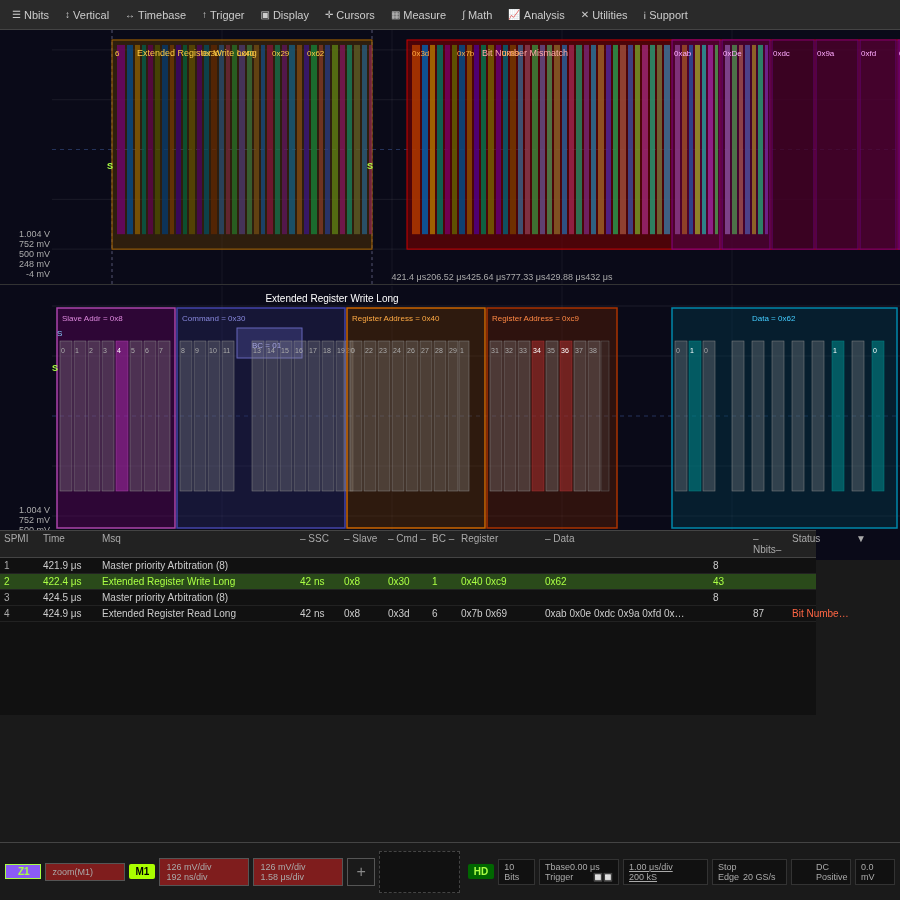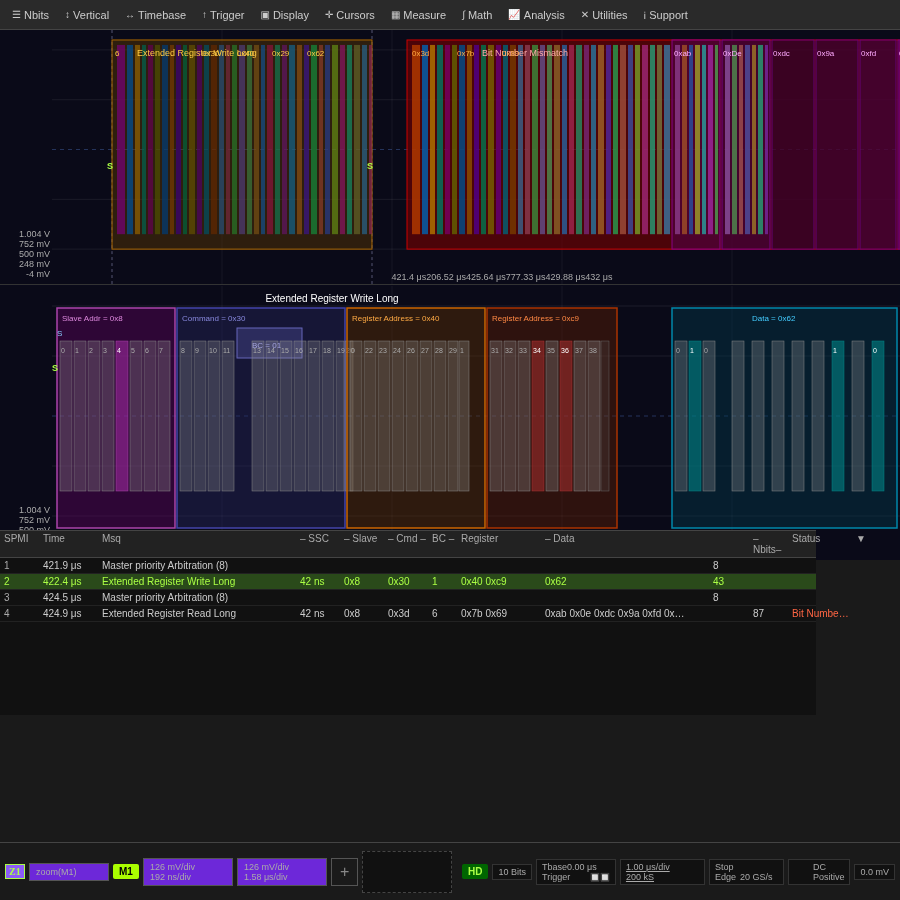--- a/index.html
+++ b/index.html
@@ -157,21 +157,21 @@
       background: #111;
       border: 1px solid #333;
       padding: 2px 5px;
       font-size: 9px;
       color: #aaa;
       display: flex;
       flex-direction: column;
     }
 
     .zoom-box {
-      background: #6d28d9;
+      background: #7f1d1d;
       border: 1px solid #555;
       padding: 3px 6px;
       font-size: 9px;
       color: #aaa;
       min-width: 80px;
     }
 
     
     .scope-svg {
       position: absolute;
@@ -617,21 +617,21 @@
     <span class="td" style="min-width:80px">0x7b 0x69</span>
     <span class="td" style="min-width:140px">0xab 0x0e 0xdc 0x9a 0xfd 0xc3</span>
     <span class="td" style="flex:1"></span>
     <span class="td" style="min-width:35px">87</span>
     <span class="td" style="min-width:60px;color:#ff6644">Bit Number Mi...</span>
   </div>
 </div>
 
 <div id="status-bar">
 
-  <div class="status-item" style="min-width:20px;background:#8b5cf6;color:#aaff44;border-color:#aaff44;font-weight:bold;font-size:10px;padding:1px 3px;font-family:Liberation Serif, serif;">
+  <div class="status-item" style="min-width:20px;background:#8b5cf6;color:#aaff44;border-color:#aaff44;font-weight:bold;font-size:10px;padding:1px 12px;">
     <span>Z1</span>
   </div>
 
   <div class="zoom-box">
     <span>zoom(M1)</span>
   </div>
 
   <div style="background:#aaff00;color:#000;font-weight:bold;padding:2px 6px;font-size:10px;border-radius:2px;">
     <span>M1</span>
   </div>

